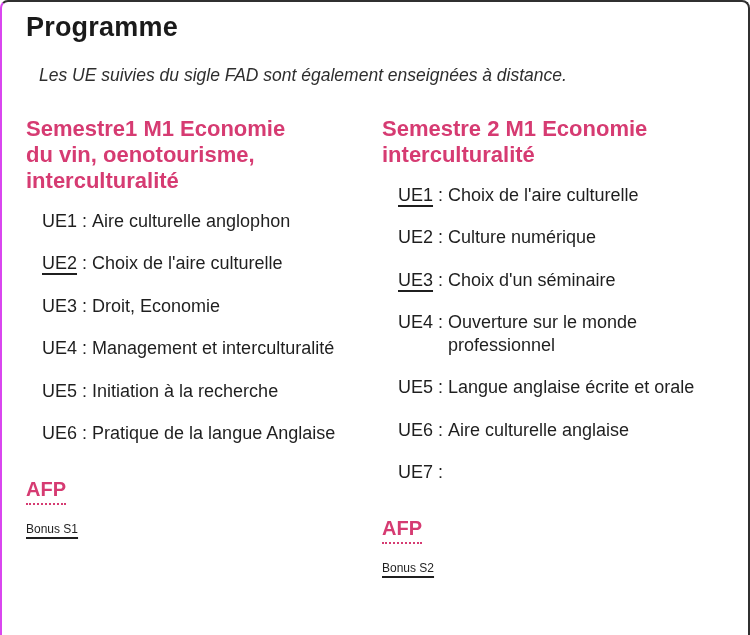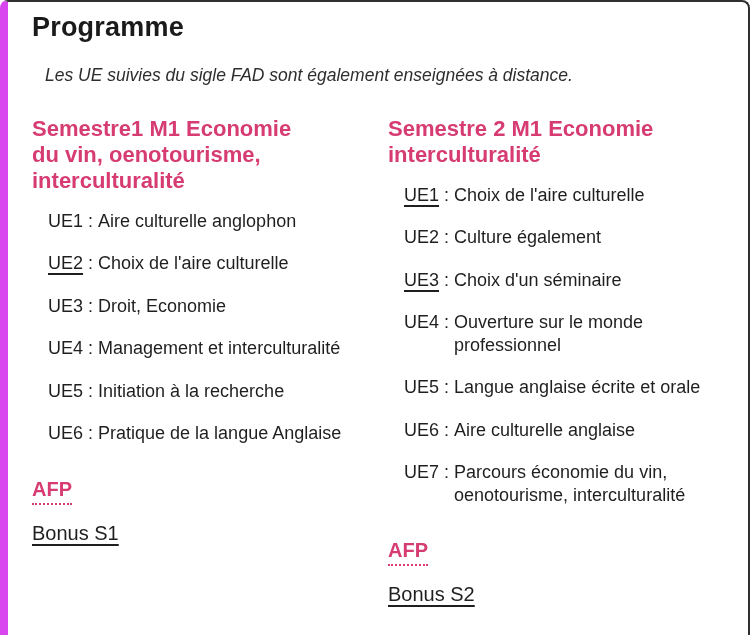--- a/index.html
+++ b/index.html
@@ -8,21 +8,21 @@
     background: #ffffff;
     font-family: "Liberation Sans", sans-serif;
     color: #1f1f1f;
   }
   .frame {
     box-sizing: border-box;
     width: 750px;
     height: 635px;
     background: #ffffff;
     border-top: 2px solid #303030;
-    border-left: 8px solid #d946ef;
+    border-left: 2px solid #d946ef;
     border-right: 2px solid #303030;
     border-radius: 8px 8px 0 0;
     padding: 10px 24px 0 24px;
     overflow: hidden;
   }
   .page-title {
     margin: 0;
     font-size: 27px;
     font-weight: 700;
     color: #1a1a1a;
@@ -83,21 +83,21 @@
     font-size: 20px;
     font-weight: 700;
     text-decoration: none;
     border-bottom: 2px dotted;
     padding-bottom: 2px;
     cursor: pointer;
   }
   .bonus {
     display: table;
     margin-top: 17px;
-    font-size: 20px;
+    font-size: 12px;
     color: #1f1f1f;
     text-decoration: underline;
     text-underline-offset: 4px;
     text-decoration-thickness: 1.5px;
     cursor: pointer;
   }
 </style>
 </head>
 <body>
 
@@ -160,21 +160,21 @@
     <div class="ue-list">
   <div class="ue-item">
     <span class="ue-prefix u">UE1</span>
     <span class="ue-sep"> : </span>
     <a class="ue-title">Choix de l'aire culturelle</a>
   </div>
 
   <div class="ue-item">
     <span class="ue-prefix">UE2</span>
     <span class="ue-sep"> : </span>
-    <a class="ue-title">Culture également</a>
+    <a class="ue-title">Culture numérique</a>
   </div>
 
   <div class="ue-item">
     <span class="ue-prefix u">UE3</span>
     <span class="ue-sep"> : </span>
     <a class="ue-title">Choix d'un séminaire</a>
   </div>
 
   <div class="ue-item">
     <span class="ue-prefix">UE4</span>
@@ -190,20 +190,19 @@
 
   <div class="ue-item">
     <span class="ue-prefix">UE6</span>
     <span class="ue-sep"> : </span>
     <a class="ue-title">Aire culturelle anglaise</a>
   </div>
 
   <div class="ue-item">
     <span class="ue-prefix">UE7</span>
     <span class="ue-sep"> : </span>
-    <a class="ue-title">Parcours économie du vin, oenotourisme, interculturalité</a>
   </div>
 </div>
     <a class="afp" style="color: rgb(214, 59, 114); border-bottom-color: rgb(214, 59, 114);">AFP</a>
     <a class="bonus">Bonus S2</a>
   </section>
 </div>
 </div>
 
 </body></html>

